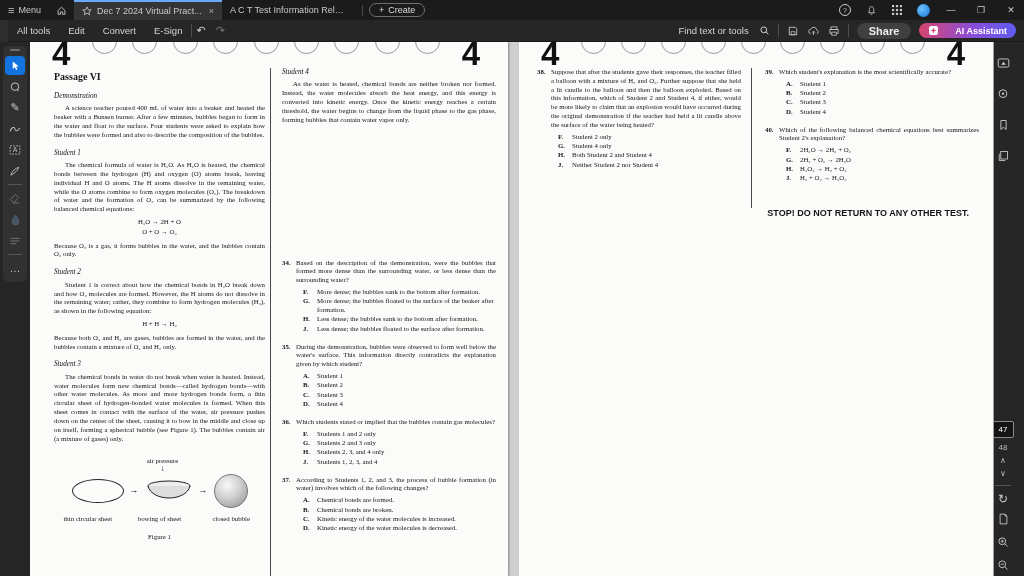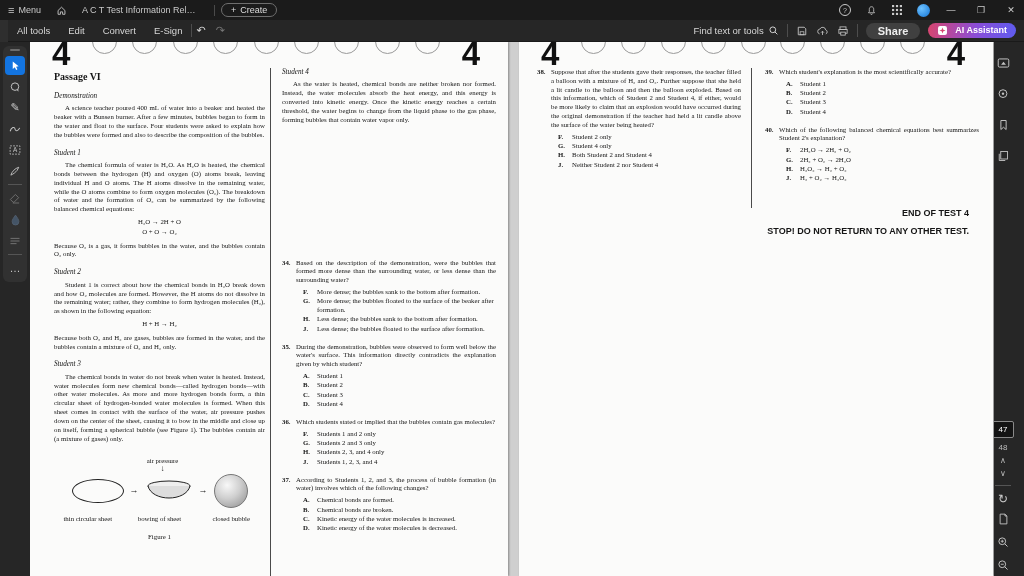--- a/index.html
+++ b/index.html
@@ -27,24 +27,24 @@
                display:flex;align-items:center;justify-content:center;}
   .avatar{width:13px;height:13px;border-radius:50%;background:radial-gradient(circle at 35% 35%,#6ec2ff,#1273d4);}
   .win-btn{width:26px;height:100%;display:flex;align-items:center;justify-content:center;font-size:9px;color:#ccc;}
 
   
   .toolbar{position:absolute;top:20px;left:8px;right:0;height:22px;background:#262626;
            display:flex;align-items:center;color:#d6d6d6;font-size:9.5px;border-bottom:1px solid #1a1a1a;box-sizing:border-box;}
   .tool-item{padding:0 9px;}
   .undo-redo{display:flex;align-items:center;gap:10px;margin-left:4px;font-size:11px;}
   .tbar-right{margin-left:auto;display:flex;align-items:center;gap:8px;padding-right:8px;}
-  .find-box{display:flex;align-items:center;gap:4px;color:#d6d6d6;}
+  .find-box{display:flex;align-items:center;gap:10px;color:#d6d6d6;}
   .vdiv{width:1px;height:13px;background:#4d4d4d;}
   .share-pill{background:#404040;border-radius:9px;padding:2px 12px;color:#eee;font-weight:bold;font-size:11px;}
-  .ai-pill{display:flex;gap:7px;border-radius:9px;padding:2px 9px;color:#fff;
+  .ai-pill{display:flex;align-items:center;gap:16px;border-radius:9px;padding:2px 9px;color:#fff;
            font-weight:bold;font-size:9px;background:linear-gradient(95deg,#d8456f 0%,#8a4dd8 55%,#5f5cf0 100%);}
 
   
   .left-rail{position:absolute;left:0;top:42px;bottom:0;width:30px;background:#262626;}
   .rail-panel{position:absolute;left:3px;top:4px;width:24px;background:#313131;border-radius:6px;
               padding:3px 0 4px;display:flex;flex-direction:column;align-items:center;gap:2px;}
   .drag-bar{width:10px;height:2px;border-radius:1px;background:#6c6c6c;margin-bottom:3px;}
   .ltool{width:20px;height:19px;display:flex;align-items:center;justify-content:center;color:#c4c4c4;}
   .ltool.selected{background:#1374e0;border-radius:4px;color:#fff;}
   .ltool.dim{opacity:.45;}
@@ -116,20 +116,27 @@
   <div class="tb-left">
     <div class="menu-btn">
       <span class="menu-glyph">≡</span>
       <span>Menu</span>
     </div>
     <div class="home-btn">
       <svg width="11" height="11" viewBox="0 0 16 16">
           <path d="M3 8 L8 3.2 L13 8 V13.5 H9.6 V10 H6.4 V13.5 H3 Z" fill="none" stroke="#c9c9c9" stroke-width="1.3"></path>
         </svg>
     </div>
+    <div class="tab active">
+      <svg width="10" height="10" viewBox="0 0 16 16">
+          <path d="M8 1.5 L10 6 L14.7 6.3 L11.1 9.3 L12.3 14 L8 11.4 L3.7 14 L4.9 9.3 L1.3 6.3 L6 6 Z" fill="none" stroke="#d9d9d9" stroke-width="1.2"></path>
+        </svg>
+      <span class="tlabel">Dec 7 2024 Virtual Pract...</span>
+      <span class="closex">×</span>
+    </div>
     <div class="tab">
       <span class="tlabel">A C T Test Information Release ...</span>
     </div>
     <div class="tb-divider"></div>
     <div class="create-btn">
       <span>+</span>
       <span>Create</span>
     </div>
   </div>
   <div class="tb-right">
@@ -568,17 +575,16 @@
             </div>
           <div class="opt">
               <span class="optletter">J.</span>
               <span class="opttext">H₂ + O₂ → H₂O₂</span>
             </div>
         </div>
       </div>
     </div>
 
     <div class="endblock">
-      <div class="end-line">END OF TEST 4</div>
       <div class="stop-line">STOP! DO NOT RETURN TO ANY OTHER TEST.</div>
     </div>
   </div>
 </div>
 
 </body></html>

